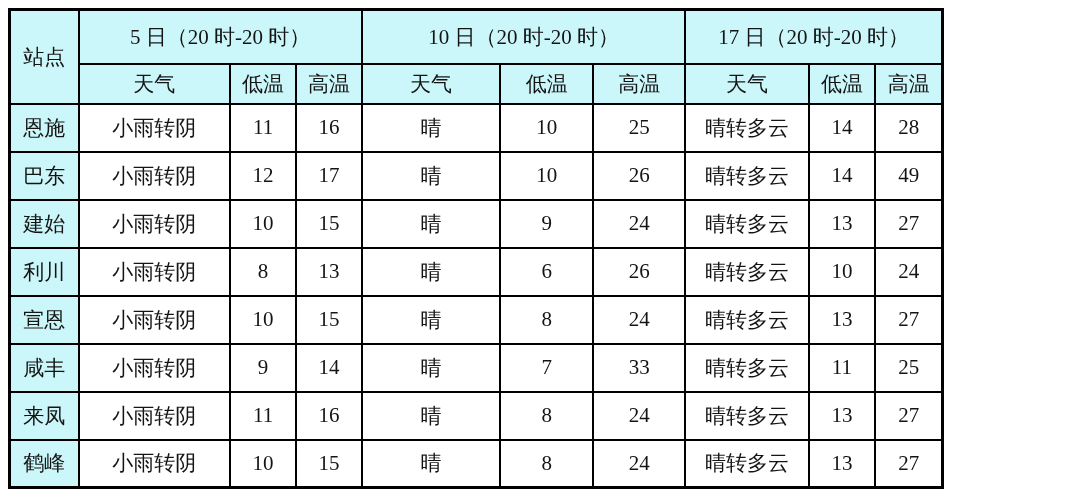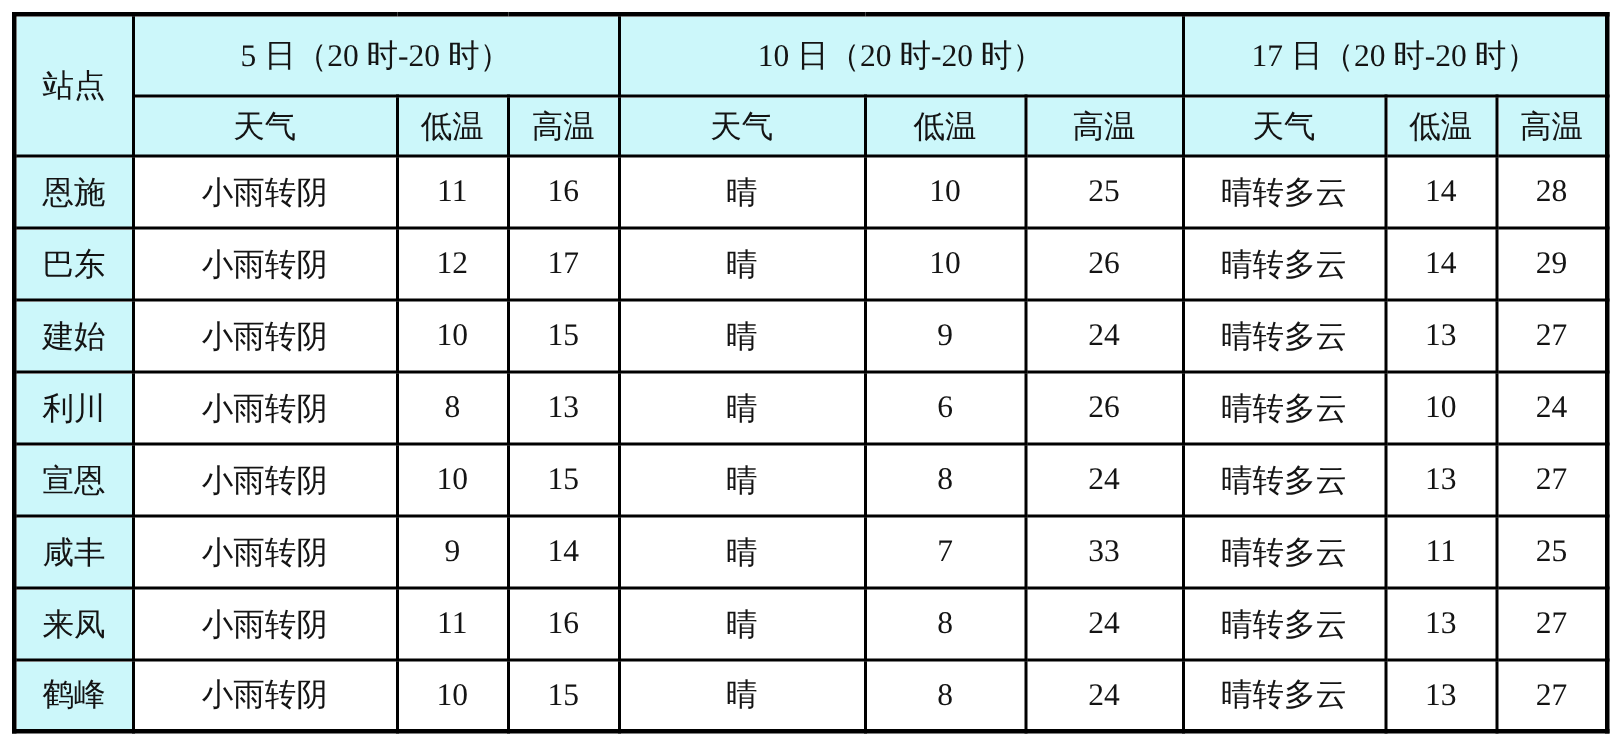--- a/index.html
+++ b/index.html
@@ -6,21 +6,21 @@
     margin: 0; padding: 0;
   }
   body {
     width: 1080px; height: 498px;
     background: var(--page-bg, #ffffff);
     font-family: "Liberation Serif", "DejaVu Serif", serif;
     color: var(--text, #141414);
   }
   .page {
     position: relative;
-    width: 1080px; height: 498px;
+    width: 944px; height: 498px;
     background: var(--page-bg, #ffffff);
     overflow: hidden;
   }
   table.forecast {
     position: absolute;
     left: 8px; top: 8px;
     border-collapse: collapse;
     table-layout: fixed;
     border: 3px solid var(--border, #000000);
   }
@@ -98,21 +98,21 @@
       <tr class="data-row">
         <th class="station-cell">巴东</th>
         <td>小雨转阴</td>
         <td>12</td>
         <td>17</td>
         <td>晴</td>
         <td>10</td>
         <td>26</td>
         <td>晴转多云</td>
         <td>14</td>
-        <td>29</td>
+        <td>49</td>
       </tr>
       <tr class="data-row">
         <th class="station-cell">建始</th>
         <td>小雨转阴</td>
         <td>10</td>
         <td>15</td>
         <td>晴</td>
         <td>9</td>
         <td>24</td>
         <td>晴转多云</td>

